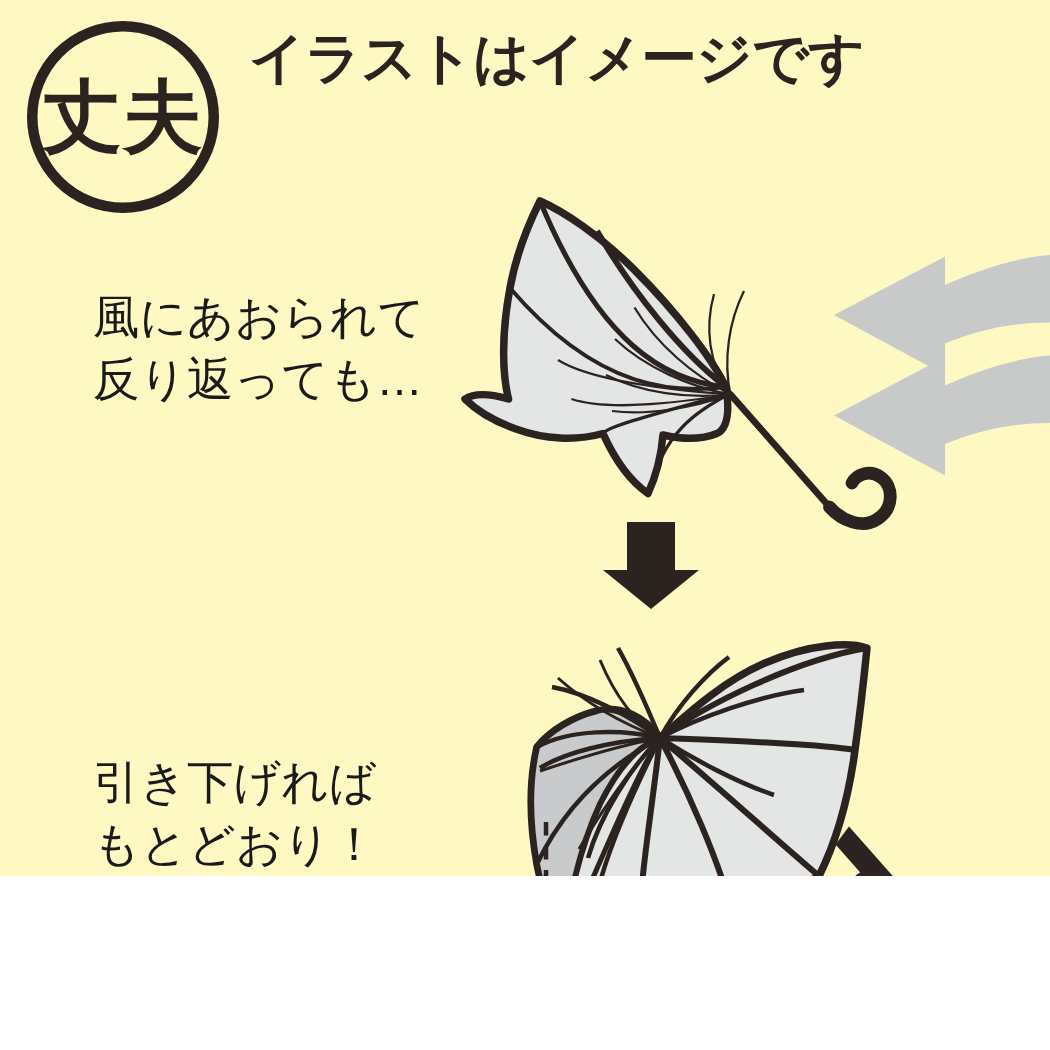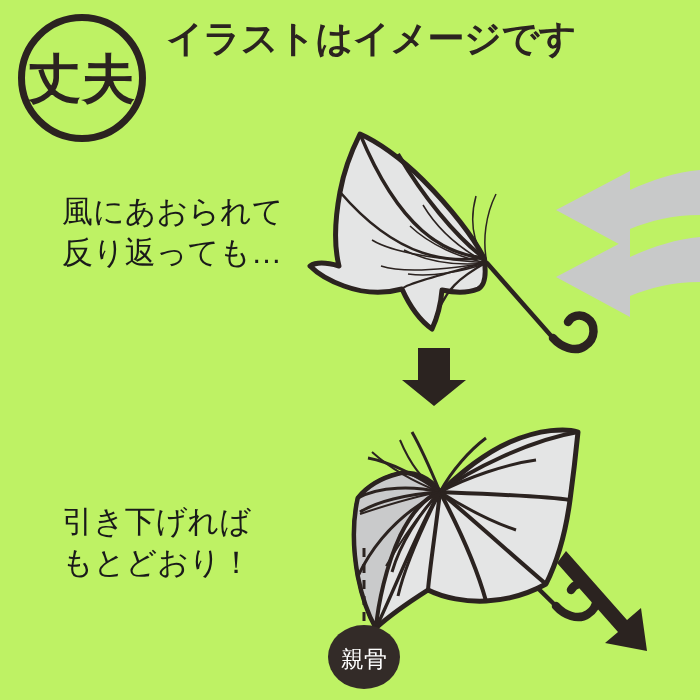--- a/index.html
+++ b/index.html
@@ -8,22 +8,22 @@
     padding: 0;
     background: #ffffff;
   }
   body {
     font-family: "Liberation Sans", "DejaVu Sans", sans-serif;
     color: #2b2320;
   }
   #page {
     position: relative;
     width: 700px;
-    height: 700px;
-    background: #bef264;
+    height: 584px;
+    background: #fef9c3;
     overflow: hidden;
   }
 
   
   .badge-circle {
     position: absolute;
     left: 18px;
     top: 14px;
     width: 128px;
     height: 128px;

